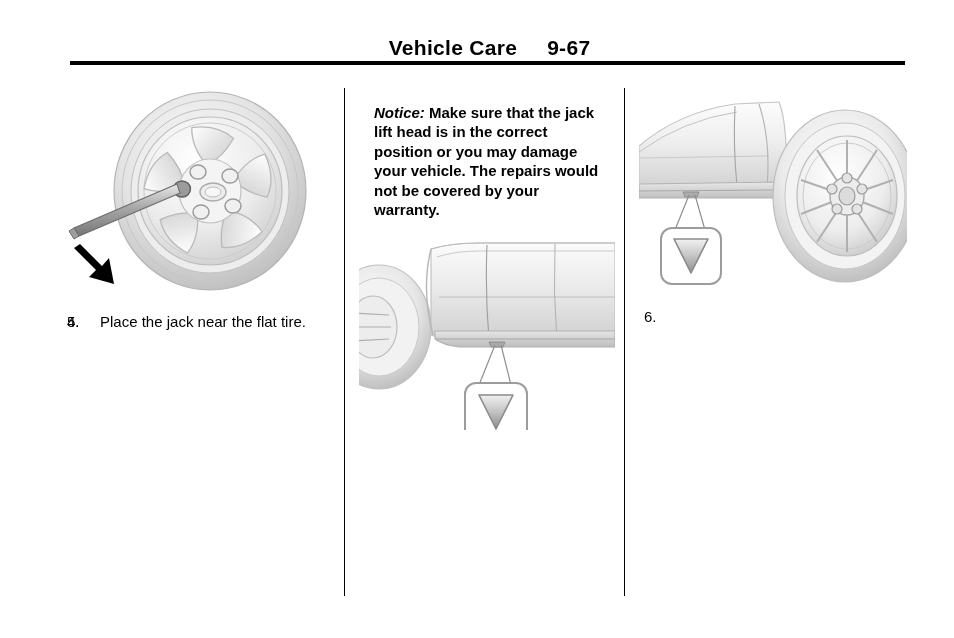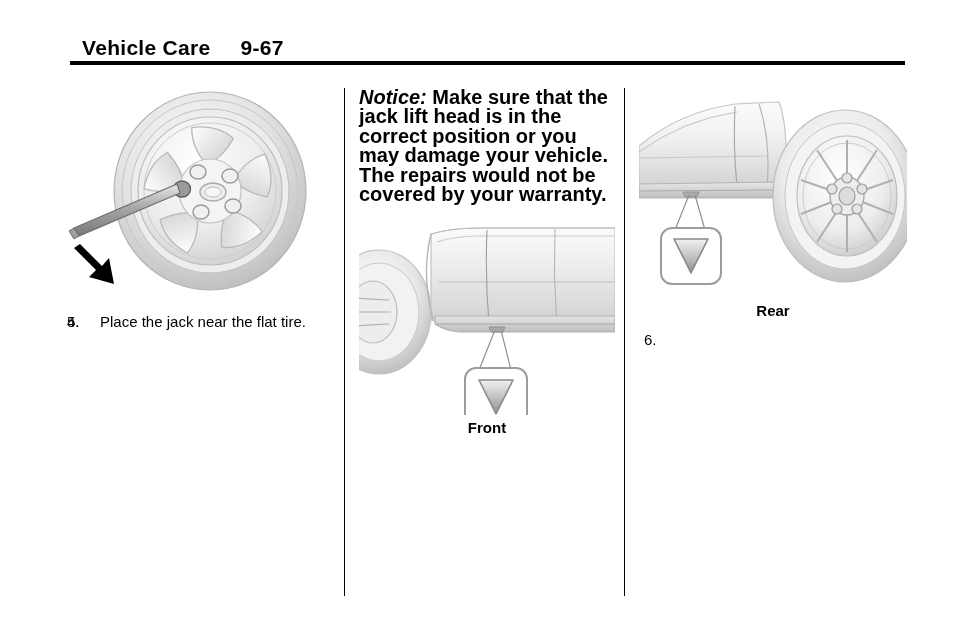--- a/index.html
+++ b/index.html
@@ -13,25 +13,25 @@
     position: relative;
     overflow: hidden;
     font-family: "Liberation Sans", sans-serif;
     color: #000000;
     -webkit-font-smoothing: antialiased;
   }
 
   
   .page-header {
     position: absolute;
-    left: 82px;
+    left: 72px;
     top: 36px;
     width: 835px;
     height: 30px;
-    text-align: left;
+    text-align: center;
   }
   .page-header .title {
     font-size: 21px;
     font-weight: bold;
     letter-spacing: 0.3px;
   }
   .page-header .pageno {
     font-size: 21px;
     font-weight: bold;
     margin-left: 30px;
@@ -61,24 +61,24 @@
   .col {
     position: absolute;
     top: 88px;
   }
   .col-left   { left: 62px;  width: 262px; }
   .col-mid    { left: 359px; width: 256px; }
   .col-right  { left: 639px; width: 268px; }
 
   
   .notice {
-    font-size: 20px;
+    font-size: 15px;
     font-weight: bold;
     line-height: 19.4px;
-    margin: 0;
+    margin: 15px;
   }
   .notice .lead {
     font-style: italic;
     font-weight: bold;
   }
 
   ol.steps {
     list-style: none;
     margin: 0;
     padding: 0;
@@ -265,21 +265,20 @@
         <line x1="142" y1="110" x2="152" y2="150"></line>
       </g>
 
       <g>
         <rect x="106" y="148" width="62" height="58" rx="11" ry="11" fill="#ffffff" stroke="#9c9c9c" stroke-width="2"></rect>
         <path d="M120 160 L154 160 L137 194 Z" fill="url(#triG)" stroke="#8a8a8a" stroke-width="1.6" stroke-linejoin="round"></path>
       </g>
     </svg>
   </div>
 
-  <p class="fig-caption" style="margin-top:4px;">Front</p>
 </div>
 
 <div class="col col-right">
 
   <div class="figure">
     <svg width="268" height="208" viewBox="0 0 268 208">
       <defs>
         <linearGradient id="bodyRG" x1="0" y1="0" x2="0" y2="1">
           <stop offset="0%" stop-color="#fcfcfc"></stop>
           <stop offset="45%" stop-color="#efefef"></stop>
@@ -356,20 +355,19 @@
         <line x1="56" y1="107" x2="66" y2="142"></line>
       </g>
 
       <g>
         <rect x="22" y="140" width="60" height="56" rx="11" ry="11" fill="#ffffff" stroke="#9c9c9c" stroke-width="2"></rect>
         <path d="M35 151 L69 151 L52 185 Z" fill="url(#triRG)" stroke="#8a8a8a" stroke-width="1.6" stroke-linejoin="round"></path>
       </g>
     </svg>
   </div>
 
-  <p class="fig-caption" style="margin-top:6px;">Rear</p>
 
   <ol class="steps" style="margin-top:11px;">
     <li>
       <span class="num">6.</span>
     </li>
   </ol>
 </div>
 
 </body></html>

